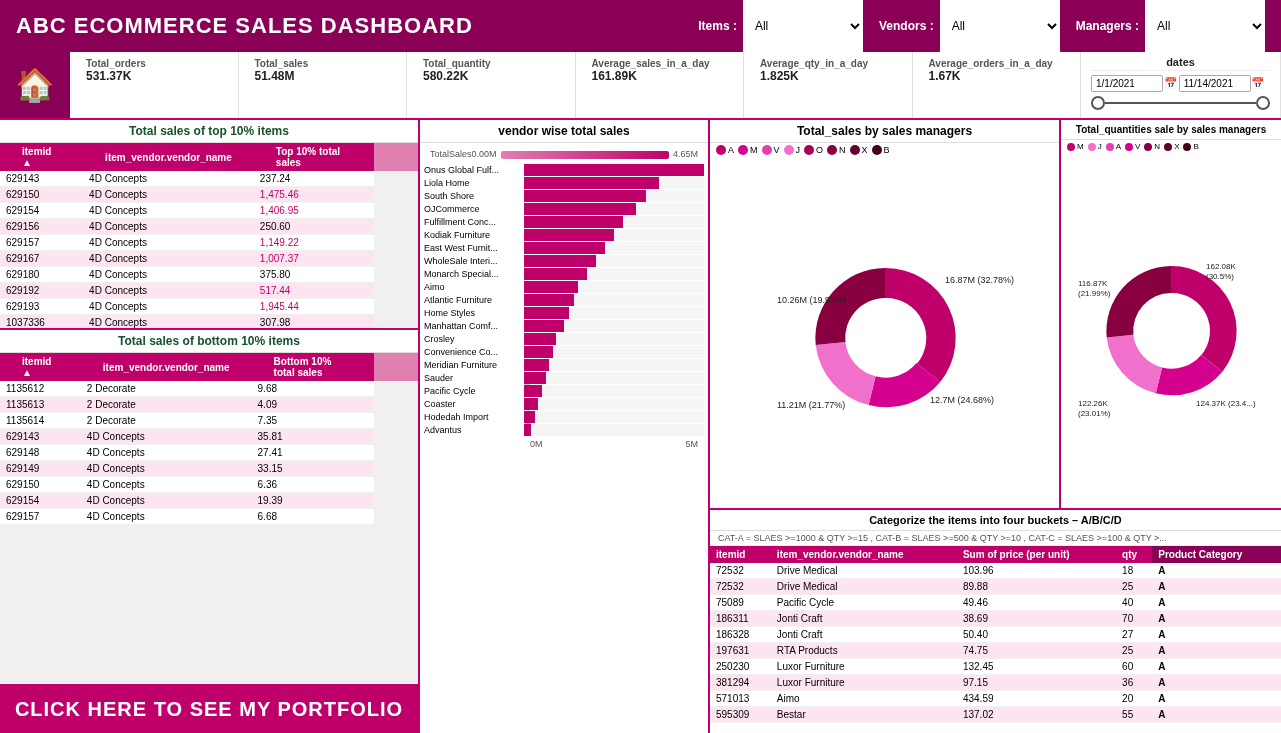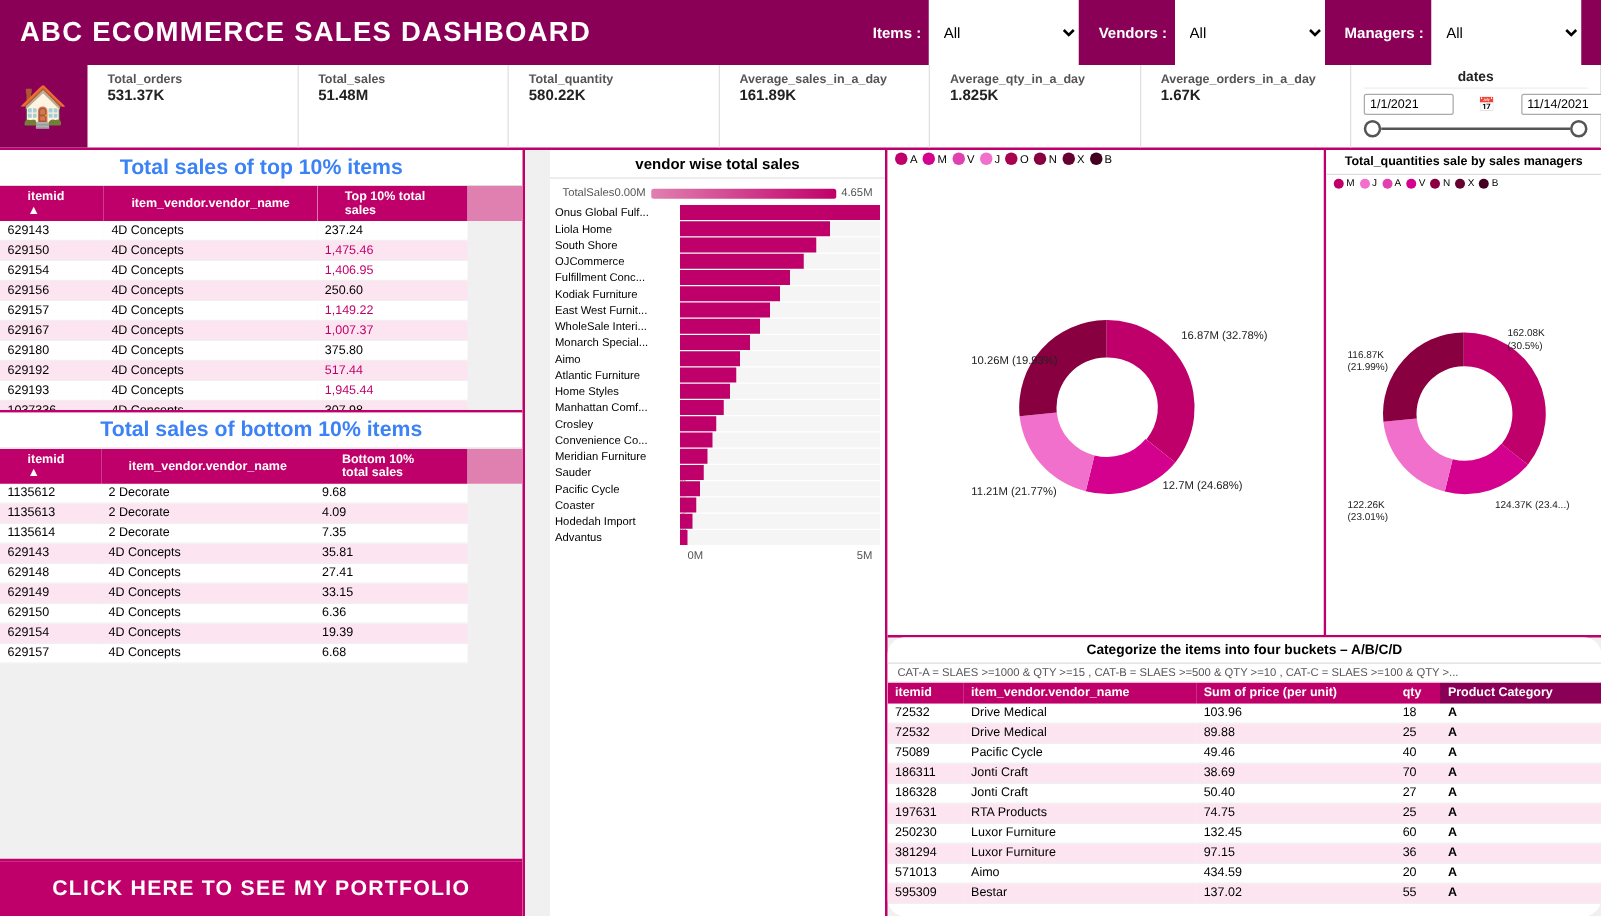--- a/index.html
+++ b/index.html
@@ -14,64 +14,64 @@
 
     
     .kpi-bar { background: white; display: flex; align-items: stretch; border-bottom: 2px solid #c0006a; height: 68px; }
     .home-icon-box { background: #8B0057; display: flex; align-items: center; justify-content: center; width: 70px; flex-shrink: 0; }
     .home-icon { font-size: 32px; color: white; }
     .kpi-item { border-right: 1px solid #e0e0e0; padding: 6px 16px; display: flex; flex-direction: column; min-width: 120px; flex: 1; }
     .kpi-label { font-size: 10px; color: #555; font-weight: bold; }
     .kpi-value { font-size: 12px; font-weight: 900; color: #222; }
     .kpi-item.dates-box { min-width: 200px; flex: 0 0 200px; padding: 4px 10px; }
     .dates-title { font-size: 11px; font-weight: bold; text-align: center; color: #222; border-bottom: 1px solid #eee; padding-bottom: 2px; margin-bottom: 4px; }
-    .dates-row { display: flex; align-items: center; gap: 20px; font-size: 11px; }
+    .dates-row { display: flex; align-items: center; gap: 1px; font-size: 11px; }
     .date-input { border: 1px solid #aaa; padding: 2px 4px; border-radius: 2px; font-size: 10px; }
     .date-slider-track { display: flex; justify-content: space-between; align-items: center; margin-top: 4px; }
     .slider-dot { width: 14px; height: 14px; border-radius: 50%; background: white; border: 2px solid #555; cursor: pointer; }
     .slider-line { flex: 1; height: 2px; background: #555; }
 
     
     .main { display: flex; height: calc(733px - 52px - 68px); }
 
     
     .left-panel { width: 420px; flex-shrink: 0; display: flex; flex-direction: column; border-right: 2px solid #c0006a; overflow: hidden; }
     .table-section { flex: 1; overflow: hidden; display: flex; flex-direction: column; border-bottom: 2px solid #c0006a; }
     .table-section:last-child { border-bottom: none; }
-    .section-title { background: white; text-align: center; font-weight: bold; font-size: 17px; padding: 4px; border-bottom: 1px solid #ddd; color: #3b82f6; }
+    .section-title { background: white; text-align: center; font-weight: bold; font-size: 12px; padding: 4px; border-bottom: 1px solid #ddd; color: #14532d; }
     .data-table { width: 100%; border-collapse: collapse; font-size: 10px; overflow: hidden; }
     .data-table th { background: #c0006a; color: white; padding: 3px 22px; text-align: left; position: sticky; top: 0; }
     .data-table td { padding: 2px 6px; border-bottom: 1px solid #f0f0f0; }
     .data-table tr:nth-child(even) td { background: #fce4f0; }
     .data-table tr:nth-child(odd) td { background: white; }
     .table-scroll { overflow-y: auto; flex: 1; }
-    .portfolio-btn { background: #c0006a; color: white; font-weight: 900; font-size: 17px; text-align: center; padding: 12px; cursor: pointer; letter-spacing: 1px; }
-
-    
-    .middle-panel { flex: 0 0 290px; display: flex; flex-direction: column; border-right: 2px solid #c0006a; overflow: hidden; padding-left: 20px; }
+    .portfolio-btn { background: #c0006a; color: white; font-weight: 900; font-size: 20px; text-align: center; padding: 12px; cursor: pointer; letter-spacing: 1px; }
+
+    
+    .middle-panel { flex: 0 0 290px; display: flex; flex-direction: column; border-right: 2px solid #c0006a; overflow: hidden; }
     .chart-title { background: white; text-align: center; font-weight: bold; padding: 4px; font-size: 12px; border-bottom: 1px solid #ddd; }
     .bar-chart-container { flex: 1; overflow: hidden; background: white; padding: 4px; }
     .bar-chart-header { display: flex; justify-content: space-between; font-size: 9px; color: #555; padding: 2px 6px; }
     .bar-row { display: flex; align-items: center; margin: 1px 0; }
     .bar-label { width: 100px; padding-right: 4px; font-size: 9px; overflow: hidden; text-overflow: ellipsis; white-space: nowrap; flex-shrink: 0; }
     .bar-wrap { flex: 1; background: #f5f5f5; height: 12px; position: relative; }
     .bar-fill { height: 100%; background: #c0006a; }
     .bar-chart-axis { display: flex; justify-content: space-between; padding: 2px 6px 2px 106px; font-size: 9px; color: #555; }
 
     
     .right-panel { flex: 1; display: flex; flex-direction: column; overflow: hidden; }
     .right-top { display: flex; flex: 0 0 390px; border-bottom: 2px solid #c0006a; }
     .sales-managers-chart { flex: 1; display: flex; flex-direction: column; background: white; border-right: 2px solid #c0006a; overflow: hidden; }
     .donut-area { flex: 1; display: flex; align-items: center; justify-content: center; padding: 4px; }
     .quantities-chart { width: 220px; flex-shrink: 0; background: white; display: flex; flex-direction: column; overflow: hidden; }
     .legend-row { display: flex; align-items: center; gap: 4px; padding: 2px 6px; flex-wrap: wrap; font-size: 9px; }
     .legend-dot { width: 10px; height: 10px; border-radius: 50%; flex-shrink: 0; }
 
     
-    .right-bottom { flex: 1; background: white; overflow: hidden; display: flex; flex-direction: column; border-radius: 14px; }
+    .right-bottom { flex: 1; background: white; overflow: hidden; display: flex; flex-direction: column; }
     .categorize-title { background: white; font-weight: bold; font-size: 11px; padding: 4px 8px; text-align: center; border-bottom: 1px solid #ddd; }
     .categorize-subtitle { font-size: 9px; color: #555; padding: 2px 8px; border-bottom: 1px solid #eee; }
     .cat-table { width: 100%; border-collapse: collapse; font-size: 10px; }
     .cat-table th { background: #c0006a; color: white; padding: 3px 6px; text-align: left; }
     .cat-table th.highlight { background: #8B0057; }
     .cat-table td { padding: 2px 6px; border-bottom: 1px solid #f0f0f0; }
     .cat-table tr:nth-child(even) td { background: #fce4f0; }
     .cat-table tr:nth-child(odd) td { background: white; }
     .cat-scroll { overflow-y: auto; flex: 1; }
 
@@ -428,20 +428,21 @@
         <span>5M</span>
       </div>
     </div>
   </div>
 
   <div class="right-panel">
 
     <div class="right-top">
 
       <div class="sales-managers-chart">
+        <div class="chart-title">Total_sales by sales managers</div>
         <div class="legend-row">
           <span style="display:inline-flex;align-items:center;gap:2px;"><span class="legend-dot" style="background:#c0006a;"></span>A</span>
           <span style="display:inline-flex;align-items:center;gap:2px;"><span class="legend-dot" style="background:#d4008e;"></span>M</span>
           <span style="display:inline-flex;align-items:center;gap:2px;"><span class="legend-dot" style="background:#e040b0;"></span>V</span>
           <span style="display:inline-flex;align-items:center;gap:2px;"><span class="legend-dot" style="background:#f070cc;"></span>J</span>
           <span style="display:inline-flex;align-items:center;gap:2px;"><span class="legend-dot" style="background:#aa0050;"></span>O</span>
           <span style="display:inline-flex;align-items:center;gap:2px;"><span class="legend-dot" style="background:#880040;"></span>N</span>
           <span style="display:inline-flex;align-items:center;gap:2px;"><span class="legend-dot" style="background:#660030;"></span>X</span>
           <span style="display:inline-flex;align-items:center;gap:2px;"><span class="legend-dot" style="background:#440020;"></span>B</span>
         </div>

